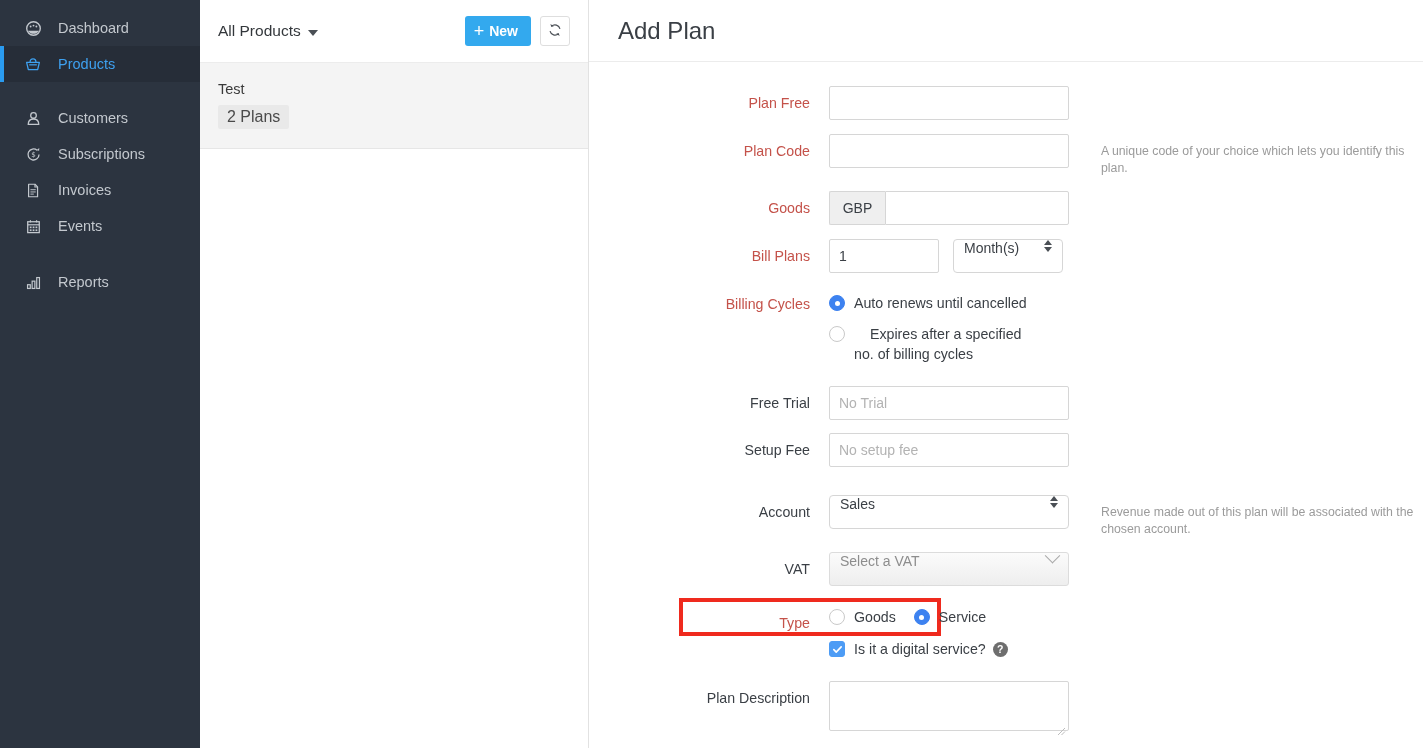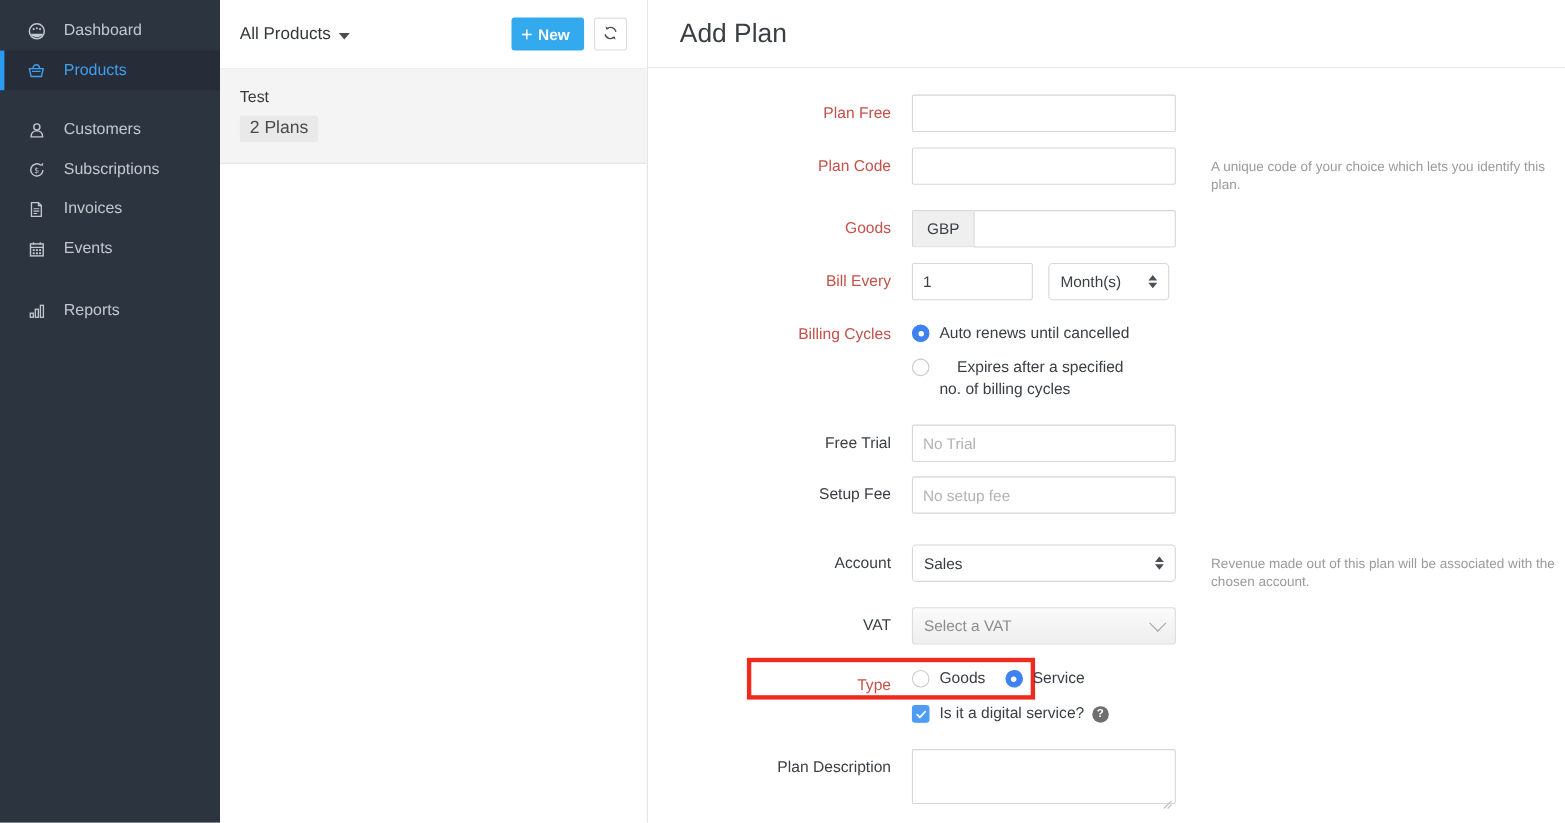--- a/index.html
+++ b/index.html
@@ -189,21 +189,21 @@
     background: #fff;
     font-family: "Liberation Sans", sans-serif;
     outline: none;
   }
 
   .sel {
     height: 34px;
     border: 1px solid #d6d6d6;
     border-radius: 4px;
     background: #fff;
-    display: flex; align-items: center;
+    display: flex; 
     padding: 0 10px;
     font-size: 14px; color: #3a3f45;
     cursor: pointer;
     position: relative;
   }
   .sel .selval { flex: 1 1 auto; }
   .spin { display: flex; flex-direction: column; gap: 2px; margin-left: 8px; }
   .spin i {
     width: 0; height: 0;
     border-left: 4.5px solid transparent;
@@ -446,21 +446,21 @@
 
       <div class="frow">
         <div class="flabel req">Goods</div>
         <div class="fctl input-group">
           <span class="ig-addon">GBP</span>
           <input class="ig-input" type="text" value="" placeholder="" style="">
         </div>
       </div>
 
       <div class="frow">
-        <div class="flabel req">Bill Every</div>
+        <div class="flabel req">Bill Plans</div>
         <div class="fctl row-inline">
           <input class="tbox w-small" type="text" value="1" style="">
           <div class="sel sel-period">
             <span class="selval">Month(s)</span>
             <span class="spin">
                 <i class="up"></i>
                 <i class="dn"></i>
               </span>
           </div>
         </div>

